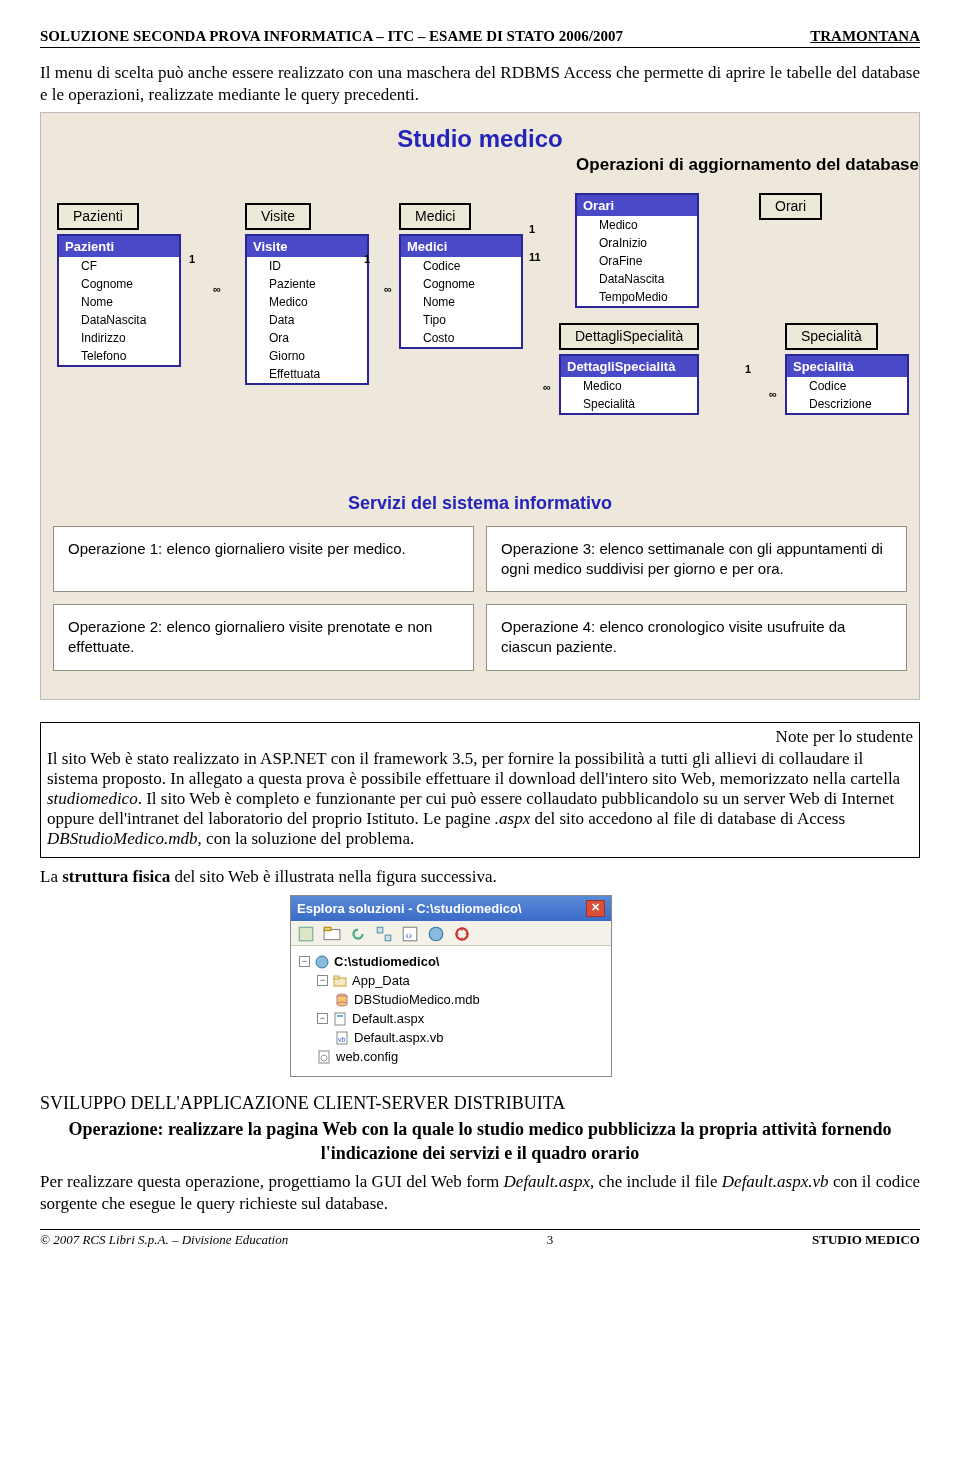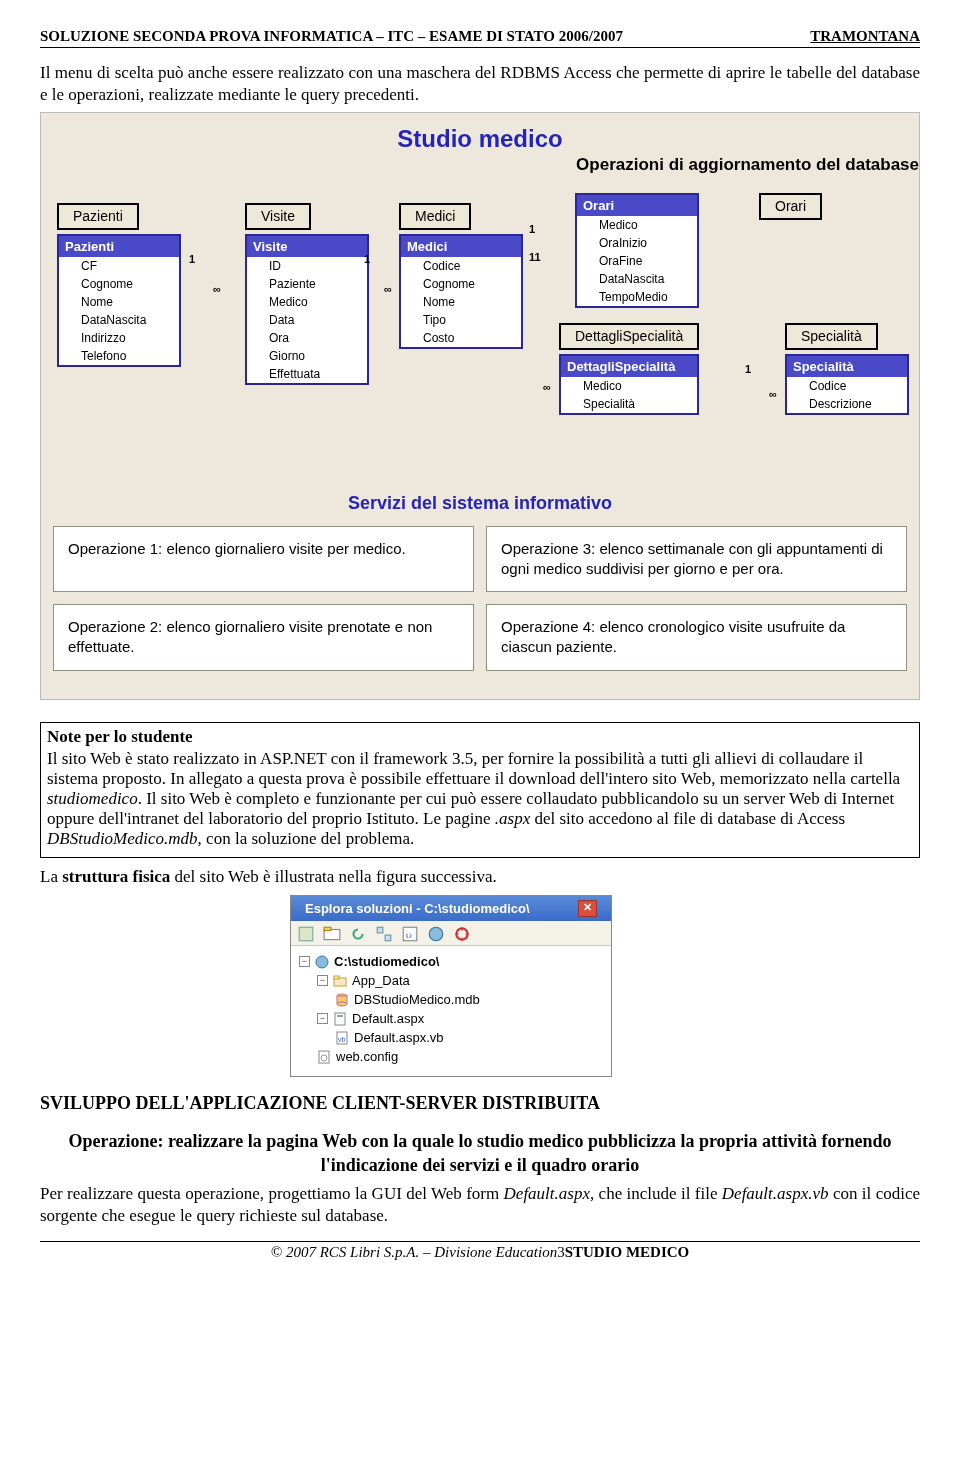--- a/index.html
+++ b/index.html
@@ -16,35 +16,35 @@
   .tbl{border:2px solid #2a2698;font:12px Arial;min-width:120px}
   .tbl .th{background:#4a4ac9;color:#fff;font-weight:bold;padding:3px 6px;font-size:13px}
   .tbl .tr{background:#fff;padding:2px 22px}
   .rel{position:absolute;font:bold 11px Arial}
   .tables-wrap{height:270px;position:relative}
   .servizi{margin:30px 12px 10px}
   .serv-title{color:#2524b8;font:bold 18px Verdana,Arial,sans-serif;text-align:center;margin:12px 0}
   .serv-row{display:flex;gap:12px;margin-bottom:12px}
   .serv-box{flex:1;background:#fff;border:1px solid #938f83;padding:12px 14px;font:15px Arial;line-height:1.35}
   .note{border:1px solid #000;margin:22px 0 8px;padding:2px 6px 8px}
-  .note .nh{text-align:left;font-weight:bold;margin:2px 0 2px}
+  .note .nh{text-align:right;font-weight:normal;margin:2px 0 2px}
   .ital{font-style:italic}
   .explorer{width:320px;margin:8px 0 16px 250px;border:1px solid #888;background:#fff;font:13px Tahoma,Arial}
-  .ex-title{background:linear-gradient(#5a8bd8,#3a6bc8);color:#fff;padding:4px 14px;display:flex;align-items:center;gap:6px;font-weight:bold}
+  .ex-title{background:linear-gradient(#5a8bd8,#3a6bc8);color:#fff;padding:4px 6px;display:flex;align-items:center;gap:6px;font-weight:bold}
   .ex-x{margin-left:auto;background:#d94f3a;color:#fff;width:17px;height:15px;text-align:center;font:bold 11px Arial;border:1px solid #933}
   .ex-tb{background:#f4f2e8;border-bottom:1px solid #cfcab8;padding:4px 6px;display:flex;gap:8px}
   .tb-ic{width:18px;height:16px;display:inline-block}
   .ex-tree{padding:6px 8px 10px;background:#fff}
   .tn{padding:2px 0 2px 0;display:flex;align-items:center;gap:5px}
   .ind1{padding-left:18px}.ind2{padding-left:36px}
   .sq{width:9px;height:9px;border:1px solid #888;font:9px Arial;line-height:8px;text-align:center;color:#444}
   .vbico{width:14px;height:14px;display:inline-block}
-  h2.section{color:#000;font-variant:small-caps;font-weight:bold;font-size:18px;margin:10px 0 16px}
+  h2.section{color:#000;font-variant:small-caps;font-weight:normal;font-size:18px;margin:10px 0 4px}
   .op-title{font-weight:bold;text-align:center;font-size:18px;margin:2px 0 6px;line-height:1.3}
-  .ftr{display:flex;justify-content:center;align-items:center;border-top:1px solid #000;margin-top:14px;padding-top:2px;font-size:15px}
+  .ftr{display:flex;justify-content:space-between;align-items:center;border-top:1px solid #000;margin-top:14px;padding-top:2px;font-size:13px}
   .ftr .pn{font-weight:normal}
   .sc{font-variant:small-caps;font-weight:bold}
 </style>
 </head>
 <body>
 
 <div class="page">
 
   <div class="hdr">
     <span>SOLUZIONE SECONDA PROVA INFORMATICA – ITC – ESAME DI STATO 2006/2007</span>

